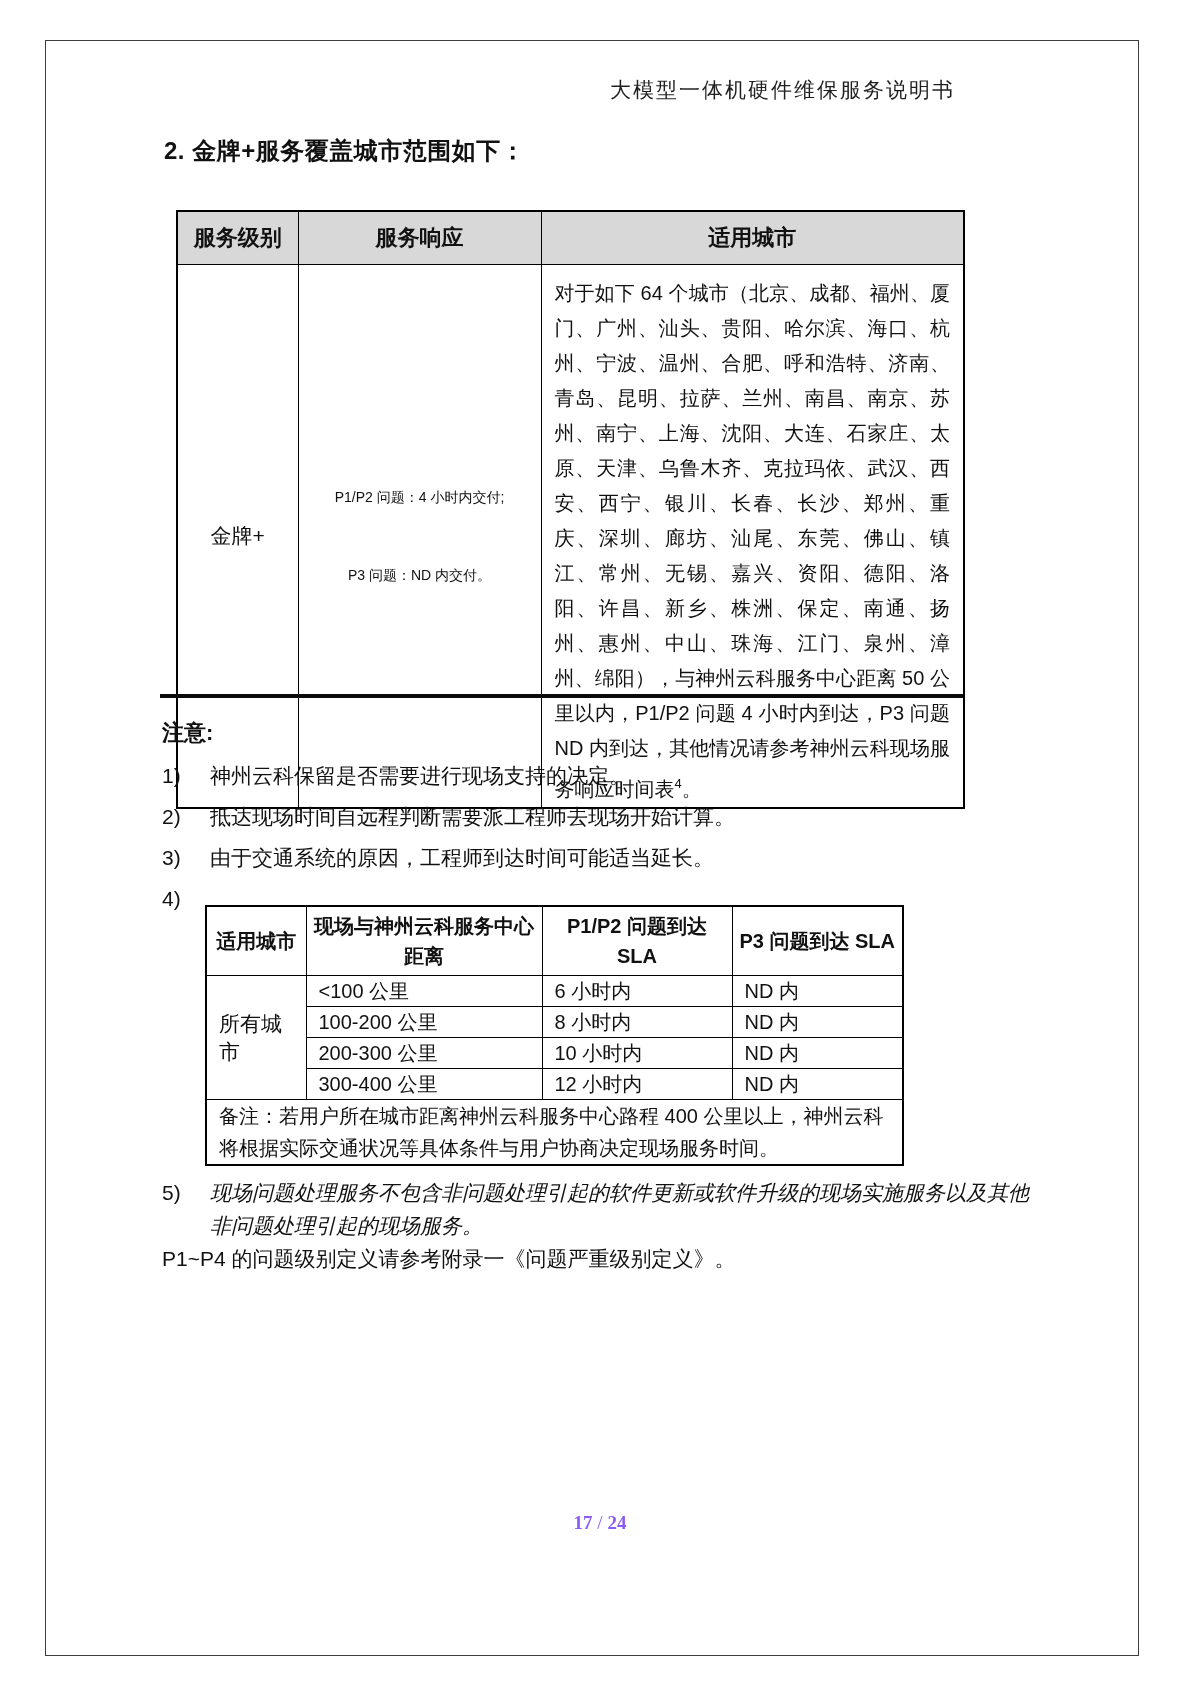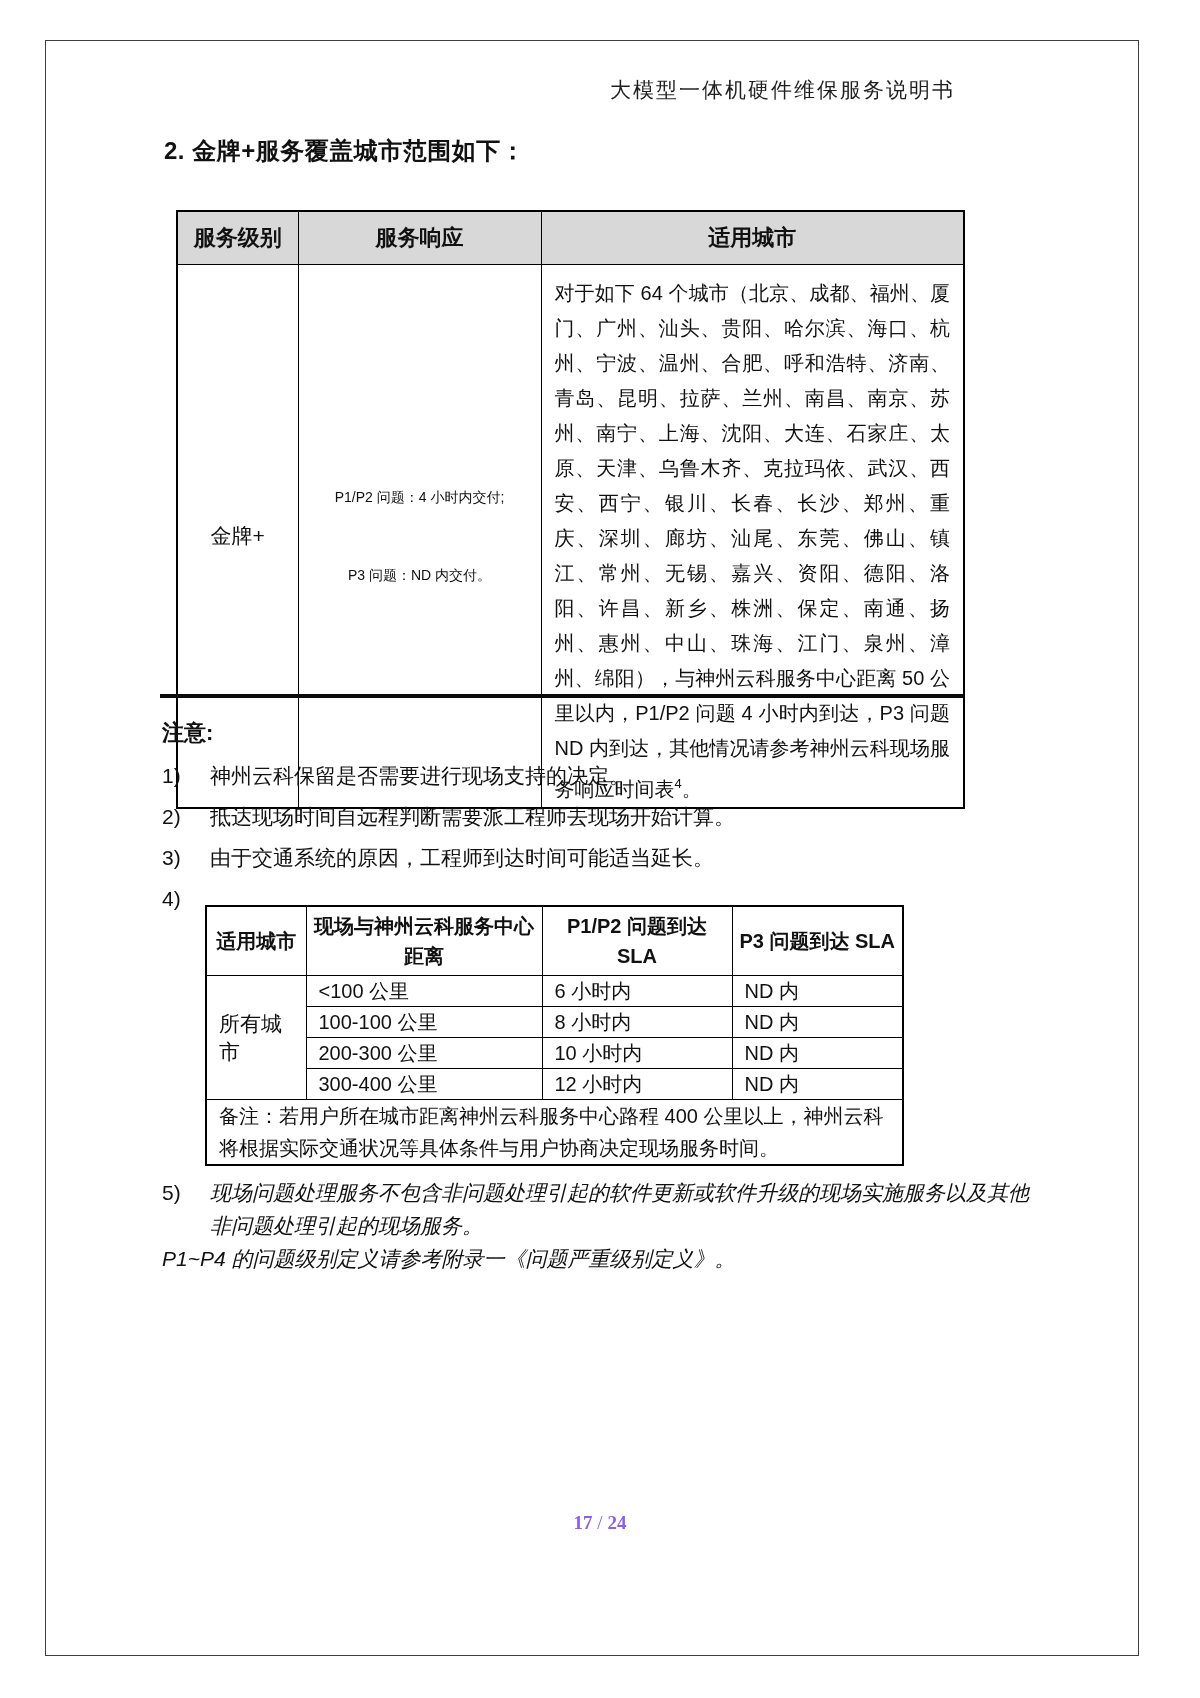--- a/index.html
+++ b/index.html
@@ -65,21 +65,21 @@
   .sla-table th, .sla-table td { border:1.5px solid #000; }
   .sla-table th { font-weight:700; text-align:center; padding:4px 4px; line-height:30px; }
   .sla-col1 { width:100px; } .sla-col2 { width:236px; }
   .sla-col3 { width:190px; } .sla-col4 { width:171px; }
   .sla-table td { height:30px; padding:0 12px; text-align:left; }
   .cell-scope { text-align:center; vertical-align:middle; font-size:21px; padding:0; }
   .cell-remark {
     padding:5px 12px 8px 12px; line-height:32px;
     text-align:justify; text-justify:inter-ideograph; height:auto;
   }
-  .closing-text { position:absolute; left:162px; top:1245px; font-size:21px;font-style:italic; }
+  .closing-text { position:absolute; left:162px; top:1245px; font-size:21px; }
   .page-footer {
     position:absolute; left:0; top:1512px; width:1200px; text-align:center;
     font-family:"Liberation Serif", serif; font-size:19px; color:#8b5cf6;
   }
   .page-footer b { font-weight:700; }
 </style>
 </head>
 <body>
 
 <div class="page">
@@ -150,21 +150,21 @@
       </tr>
     </thead>
     <tbody>
       <tr>
         <td class="cell-scope" rowspan="4">所有城市</td>
         <td>&lt;100 公里</td>
         <td>6 小时内</td>
         <td>ND 内</td>
       </tr>
       <tr>
-        <td>100-100 公里</td>
+        <td>100-200 公里</td>
         <td>8 小时内</td>
         <td>ND 内</td>
       </tr>
       <tr>
         <td>200-300 公里</td>
         <td>10 小时内</td>
         <td>ND 内</td>
       </tr>
       <tr>
         <td>300-400 公里</td>

